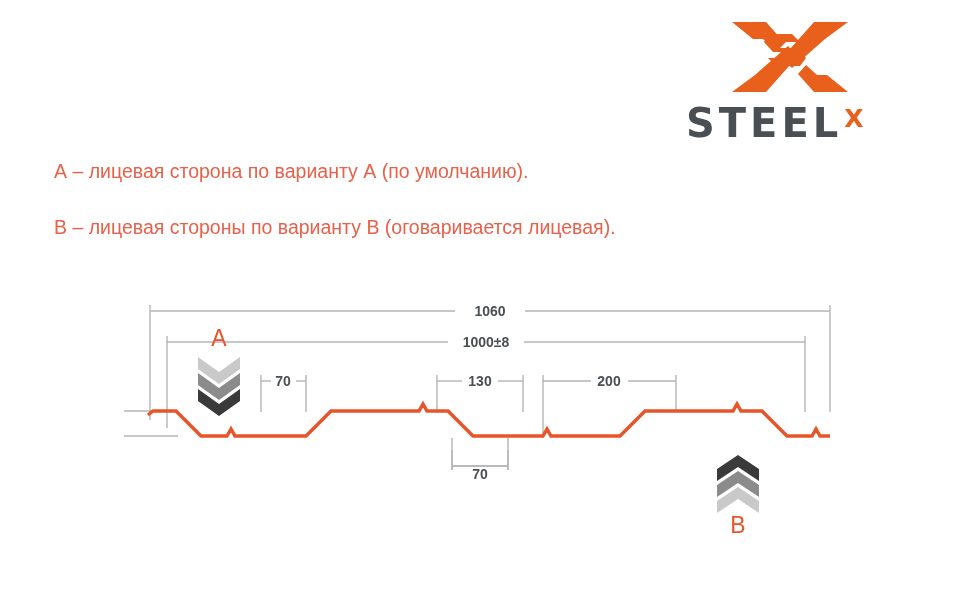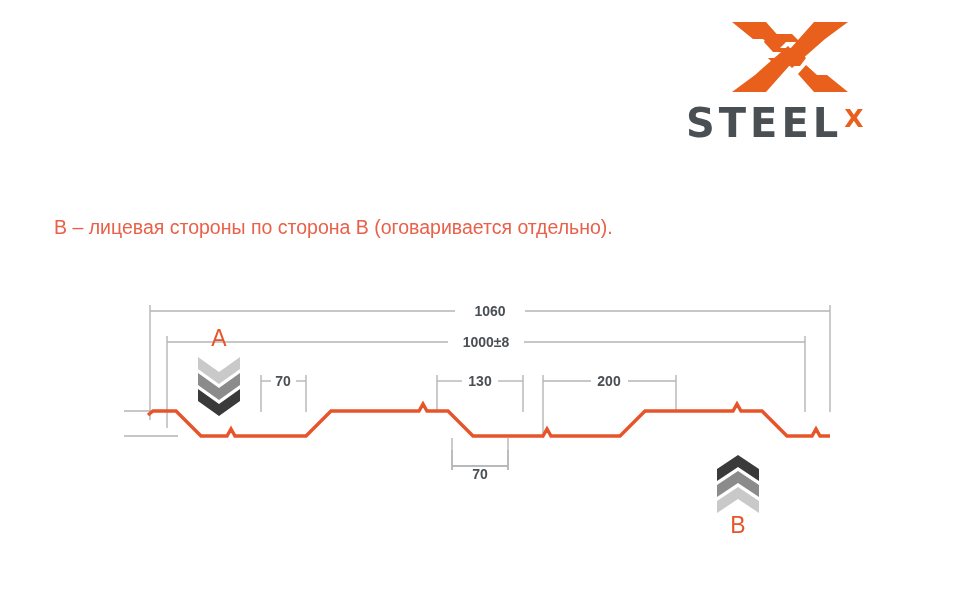--- a/index.html
+++ b/index.html
@@ -113,21 +113,22 @@
         <path d="M118 74 L84 74 L68 56 L76 47 L87 57 L97 57 L118 74 Z" fill="#e8601c"></path>
 
         <path d="M38 16 L62 16 L70 24 L56 24 L50 30 L66 30 L76 40 L70 48 L46 48 L38 40 L53 40 L59 34 L43 34 L34 24 Z" fill="#e8601c"></path>
       </svg>
     </div>
     <div id="logo-wordmark">
       <span class="wm-steel">STEEL</span><span class="wm-x">X</span>
     </div>
   </div>
 
-  <div class="caption" id="caption-b">В – лицевая стороны по сторона В (оговаривается отдельно).</div>
+  <div class="caption" id="caption-a">А – лицевая сторона по варианту А (по умолчанию).</div>
+  <div class="caption" id="caption-b">В – лицевая стороны по варианту В (оговаривается лицевая).</div>
 
   <svg id="drawing" viewBox="0 0 970 597" xmlns="http://www.w3.org/2000/svg">
 
     <g stroke="#b5b5b5" stroke-width="1.4" fill="none">
 
       <line x1="150" y1="305" x2="150" y2="420"></line>
       <line x1="830" y1="305" x2="830" y2="412"></line>
       <line x1="150" y1="311" x2="455" y2="311"></line>
       <line x1="525" y1="311" x2="830" y2="311"></line>
 

